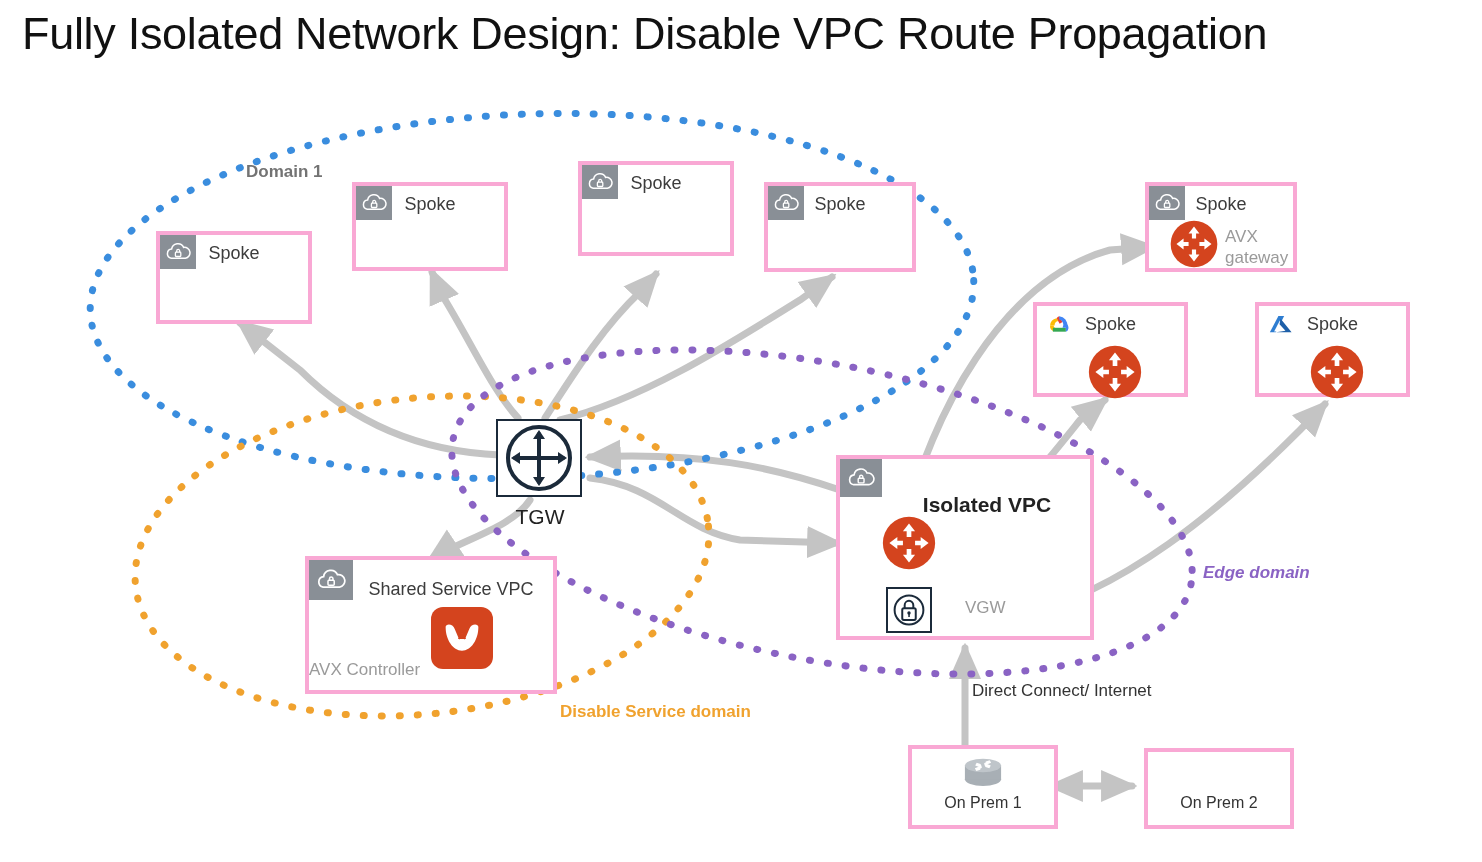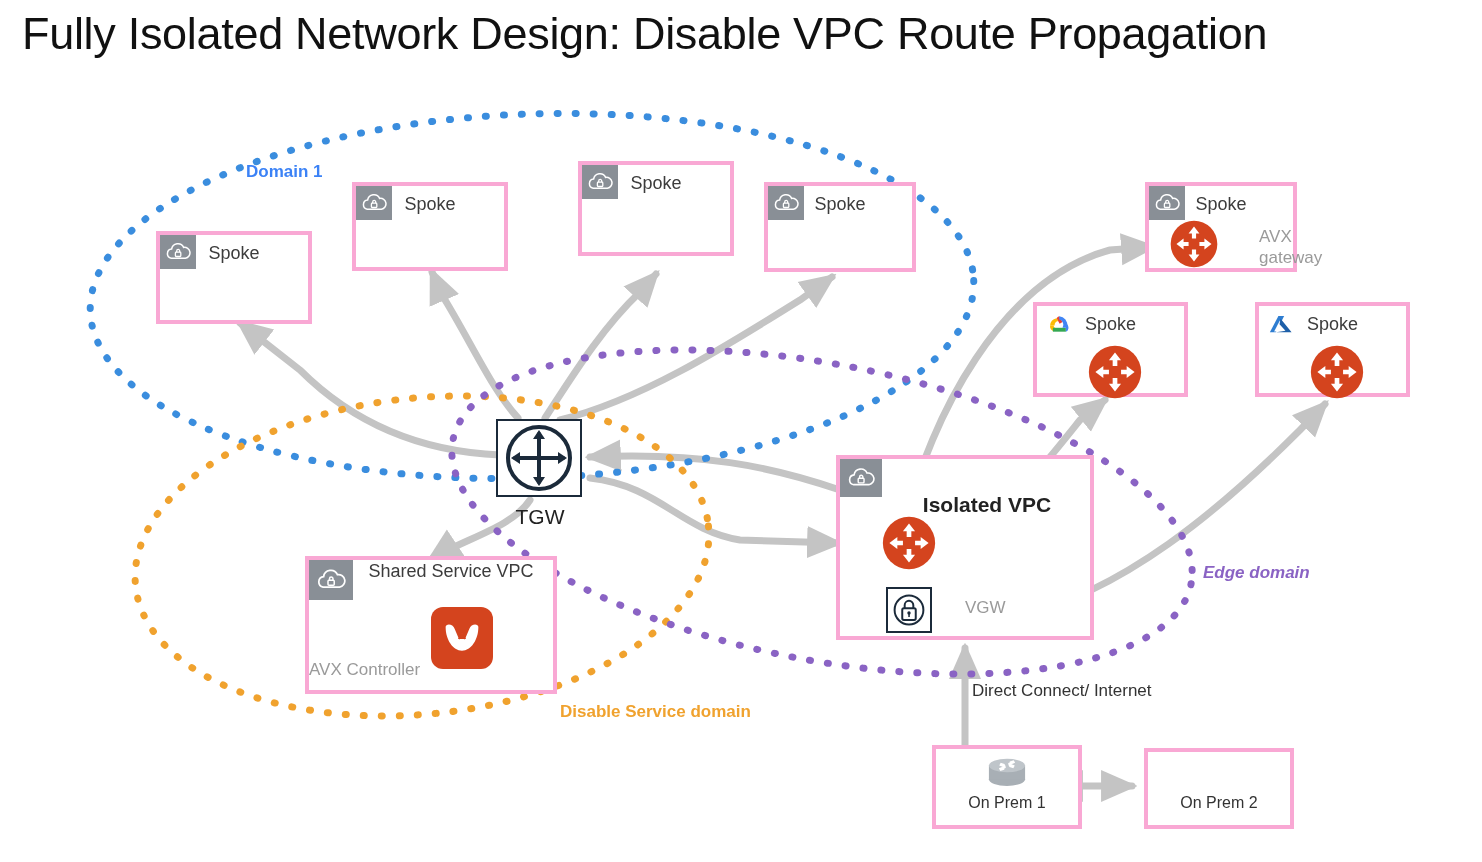--- a/index.html
+++ b/index.html
@@ -70,21 +70,21 @@
   
   .vgwbox {
     position: absolute; width: 46px; height: 46px;
     border: 2px solid #1B2A3A; background: #fff;
     display: flex; align-items: center; justify-content: center;
   }
   .vgwlabel { position: absolute; font-size: 17px; color: #9a9a9a; }
 
   
   .dlabel { position: absolute; font-size: 17px; font-weight: 700; z-index: 8; white-space: nowrap; }
-  #lbl-domain1   { left: 246px; top: 162px; color: #3b82f6; }
+  #lbl-domain1   { left: 246px; top: 162px; color: #737373; }
   #lbl-shared    { left: 560px; top: 702px; color: #F0A22E; }
   #lbl-edge      { left: 1203px; top: 563px; color: #8A63C4; font-style: italic; }
 
   
   .caption { position: absolute; font-size: 17px; color: #333; z-index: 11; white-space: nowrap; }
   #cap-dci { left: 972px; top: 681px; }
 
   
   .oplabel {
     position: absolute; left: 0; right: 0; bottom: 13px;
@@ -207,21 +207,21 @@
       <svg width="50" height="50" viewBox="0 0 60 60">
         <circle cx="30" cy="30" r="28" fill="#D4441E"></circle>
         <g fill="#ffffff">
           <path d="M30 9 l6.5 8.5 h-4 v6 h-5 v-6 h-4 z"></path>
           <path d="M30 51 l-6.5 -8.5 h4 v-6 h5 v6 h4 z"></path>
           <path d="M9 30 l8.5 -6.5 v4 h6 v5 h-6 v4 z"></path>
           <path d="M51 30 l-8.5 6.5 v-4 h-6 v-5 h6 v-4 z"></path>
         </g>
       </svg>
     </div>
-    <div class="bsub" style="left:76px; right:4px; top:40px; text-align:left; line-height:1.25;margin-left:34px;">AVX gateway</div>
+    <div class="bsub" style="left:76px; right:4px; top:40px; text-align:left; line-height:1.25;">AVX gateway</div>
   </div>
 
   <div class="nbox" style="left:1033px; top:302px; width:155px; height:95px;">
     <div class="cloudlogo">
       <svg width="30" height="26" viewBox="0 0 32 28">
         <path d="M16.2 4.6 l3.6 6.2 -3.1 1.8 -3.4 -6.0 a9 9 0 0 1 2.9 -2.0 z" fill="#EA4335"></path>
         <path d="M6.4 14.6 a8.6 8.6 0 0 1 6.9 -8.0 l1.8 3.2 a5 5 0 0 0 -3.9 4.8 z" fill="#FBBC05"></path>
         <path d="M10.6 20.6 a5.2 5.2 0 0 1 -4.2 -6.0 l3.9 0.0 a2.2 2.2 0 0 0 1.7 2.5 z" fill="#FBBC05"></path>
         <path d="M9.4 17.0 h14.0 v4.2 h-14.0 z" fill="#34A853"></path>
         <path d="M16.2 4.6 a9.4 9.4 0 0 1 8.6 11.0 a4.4 4.4 0 0 1 -1.4 5.6 v-4.2 h-3.6 a5.8 5.8 0 0 0 -3.6 -8.8 z" fill="#4285F4"></path>
@@ -282,21 +282,21 @@
   <div id="tgw-label">TGW</div>
 
   <div class="nbox" style="left:305px; top:556px; width:252px; height:138px;">
     <div class="vpc-badge" style="width:44px; height:40px;">
       <svg width="30" height="24" viewBox="0 0 26 20">
         <path d="M6.2 16.2 A4.6 4.6 0 0 1 6.6 7.1 A6.3 6.3 0 0 1 18.6 5.4 A4.9 4.9 0 0 1 20.4 16.2 Z" fill="none" stroke="#fff" stroke-width="1.5"></path>
         <rect x="10.4" y="10.2" width="5.4" height="4.3" rx="0.8" fill="none" stroke="#fff" stroke-width="1.3"></rect>
         <path d="M11.7 10.2 v-1.3 a1.5 1.5 0 0 1 3 0 v1.3" fill="none" stroke="#fff" stroke-width="1.3"></path>
       </svg>
     </div>
-    <div class="btitle" style="left:40px; right:0; top:1px;">Shared Service VPC</div>
+    <div class="btitle" style="left:40px; right:0; top:19px;">Shared Service VPC</div>
     <div class="avxtile" style="left:122px; top:47px;">
       <svg width="40" height="34" viewBox="0 0 44 36">
         <path d="M4 6 C 4 2, 12 2, 14 8 L 19 20 L 22 13 L 25 20 L 30 8 C 32 2, 40 2, 40 6
                  C 40 20, 32 32, 22 32 C 12 32, 4 20, 4 6 Z" fill="#ffffff"></path>
         <path d="M22 12 l4.5 7 h-9 z" fill="#D4441E"></path>
       </svg>
     </div>
     <div class="bsub" style="bottom:10px;">AVX Controller</div>
   </div>
 
@@ -327,21 +327,21 @@
         <path d="M15.2 18 v-3.4 a4.8 4.8 0 0 1 9.6 0 v3.4" fill="none" stroke="#1B2A3A" stroke-width="2.2"></path>
         <circle cx="20" cy="23.4" r="1.9" fill="#1B2A3A"></circle>
         <rect x="19.2" y="23.6" width="1.7" height="4.2" fill="#1B2A3A"></rect>
       </svg>
     </div>
     <div class="vgwlabel" style="left:101px; top:139px;margin-left:24px;">VGW</div>
   </div>
 
   <div class="caption" id="cap-dci">Direct Connect/ Internet</div>
 
-  <div class="nbox" style="left:932px; top:745px; width:150px; height:84px;">
+  <div class="nbox" style="left:908px; top:745px; width:150px; height:84px;">
     <div style="position:absolute; left:50%; top:3px; transform:translateX(-50%);">
       <svg width="52" height="38" viewBox="0 0 56 42">
         <ellipse cx="28" cy="30" rx="20" ry="7.5" fill="#A8AFB5"></ellipse>
         <rect x="8" y="15" width="40" height="15" fill="#A8AFB5"></rect>
         <ellipse cx="28" cy="15" rx="20" ry="7.5" fill="#BFC5CA"></ellipse>
         <g fill="#ffffff">
           <path d="M19 18 l7.5 -3 l-1.6 4.6 l-4.3 1.4 z"></path>
           <path d="M37 12 l-7.5 3 l1.6 -4.6 l4.3 -1.4 z"></path>
           <path d="M19 12 l4.3 1.4 l1.6 4.6 l-7.5 -3 z" transform="translate(2,0)"></path>
           <path d="M37 18 l-4.3 -1.4 l-1.6 -4.6 l7.5 3 z" transform="translate(-2,0)"></path>

